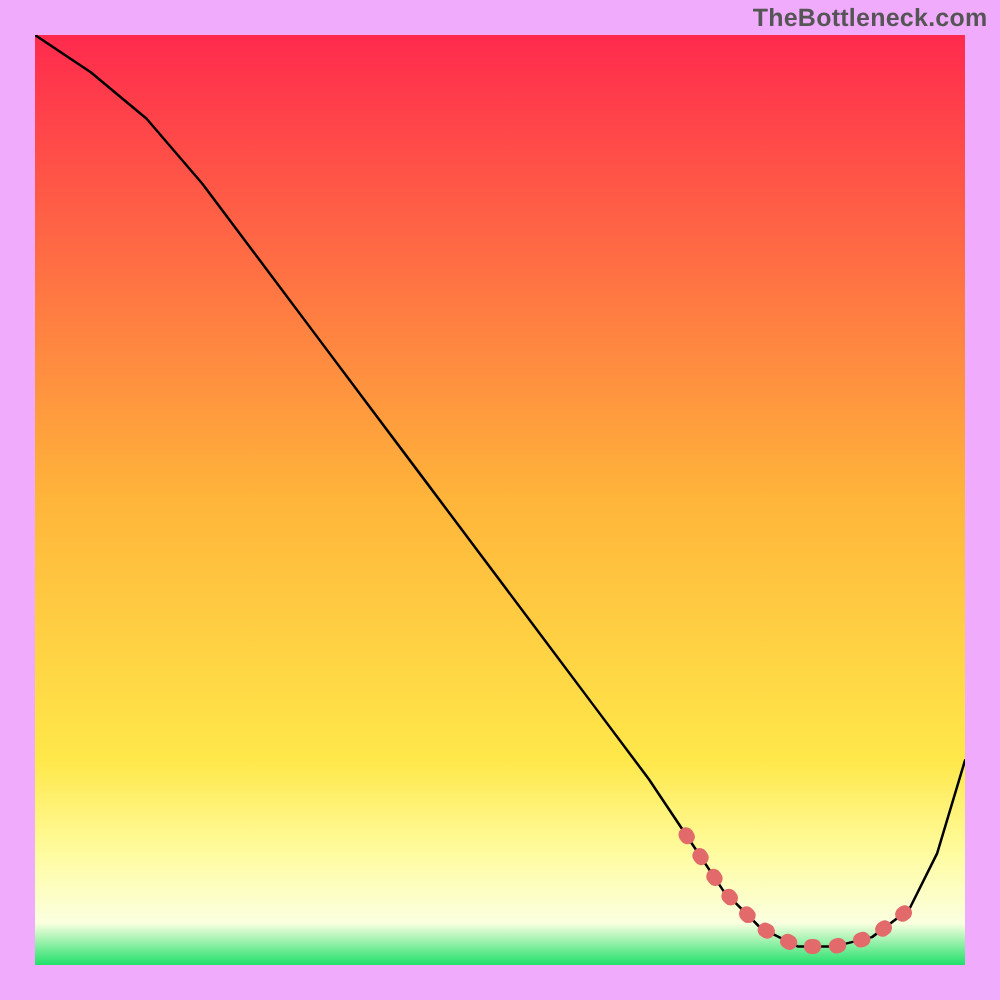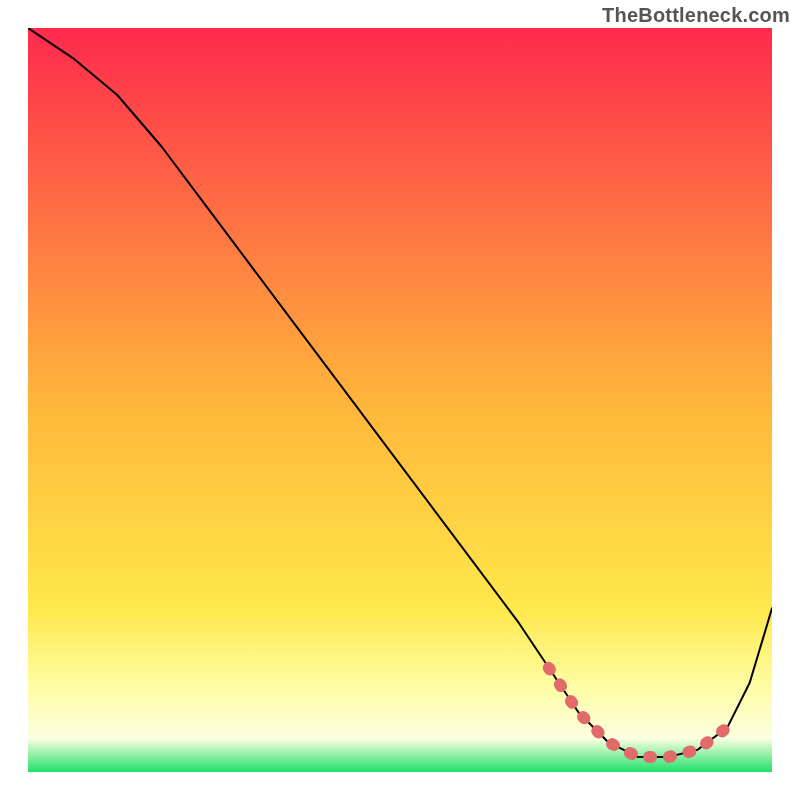--- a/index.html
+++ b/index.html
@@ -8,21 +8,21 @@
     width: 800px;
     height: 800px;
     background: #000;
     overflow: hidden;
     font-family: Arial, Helvetica, sans-serif;
   }
   .stage {
     position: relative;
     width: 800px;
     height: 800px;
-    background: #ffffff;
+    background: #f0abfc;
   }
   .watermark {
     position: absolute;
     top: 4px;
     right: 10px;
     color: #555;
     font-size: 20px;
     font-weight: 600;
     letter-spacing: 0.2px;
     z-index: 5;

